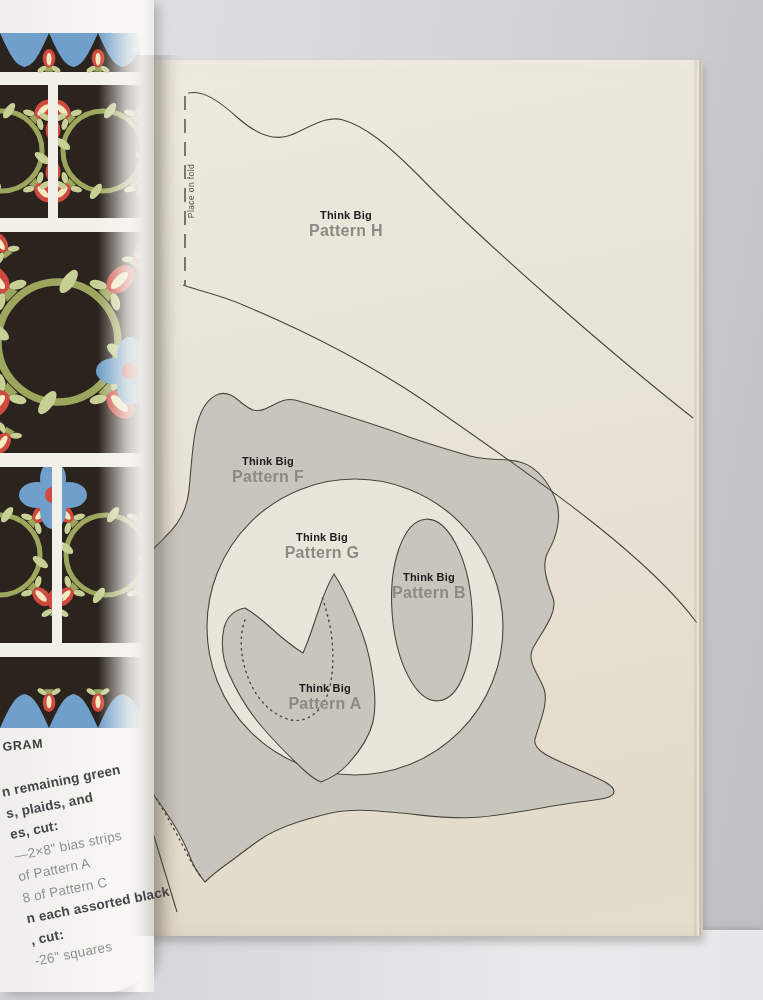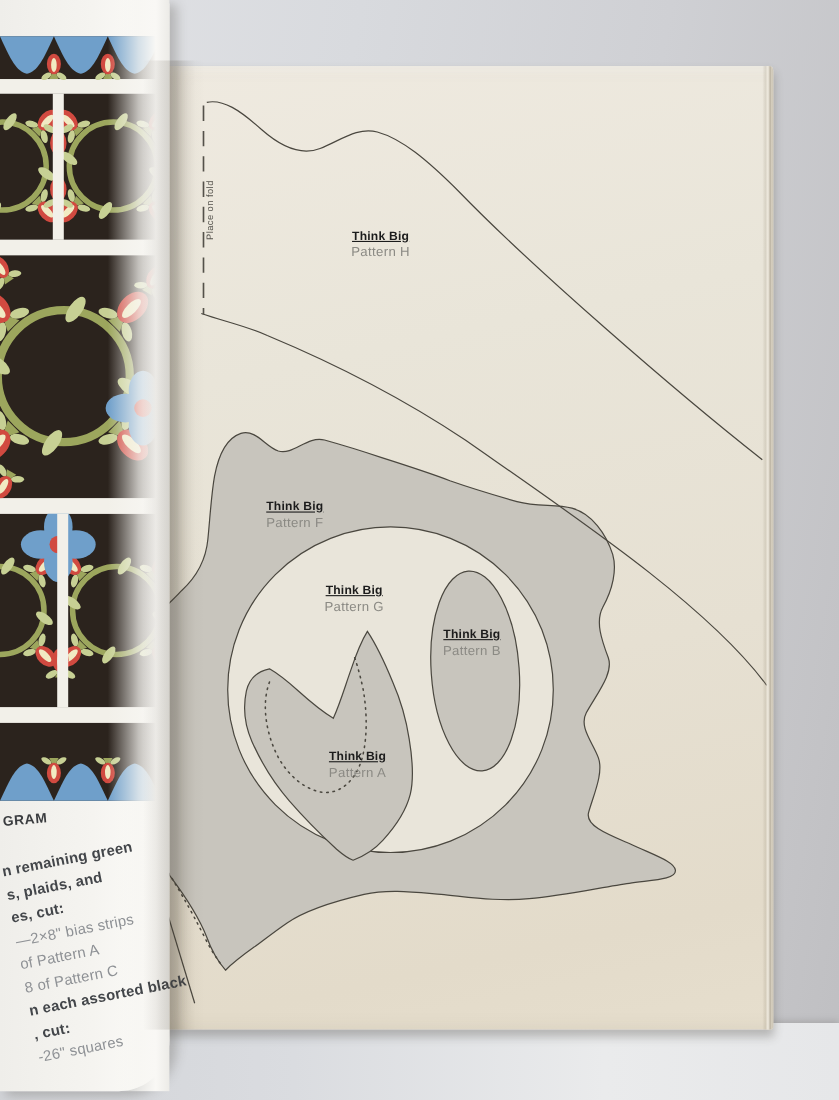--- a/index.html
+++ b/index.html
@@ -24,22 +24,22 @@
                #f0ebe0 52%,#bcb4a3 72%,#d8d1c1 86%,#c9c2b2 100%);
     border-radius:0 4px 3px 0;}
   .pattern-svg{position:absolute;left:0;top:0;}
   .pl{stroke:#4a473f;stroke-width:1.1;fill:none;}
   .pg{fill:var(--pattern-gray);stroke:#4a473f;stroke-width:1.1;}
   .pc{fill:var(--page-cream);stroke:#4a473f;stroke-width:1.1;}
   .pd{stroke:#4a473f;stroke-width:1.4;fill:none;stroke-dasharray:1.4 4.4;stroke-linecap:round;}
   .pdash{stroke:#54514a;stroke-width:1.5;fill:none;stroke-dasharray:14 9;}
 
   .pattern-label{position:absolute;width:96px;text-align:center;line-height:1.18;z-index:3;}
-  .pattern-label .t{display:block;font-size:11px;font-weight:700;color:var(--label-dark);letter-spacing:.2px;text-decoration:underline;}
-  .pattern-label .s{display:block;font-size:12px;font-weight:400;color:var(--label-gray);letter-spacing:.3px;}
+  .pattern-label .t{display:block;font-size:11px;font-weight:700;color:var(--label-dark);letter-spacing:.2px;}
+  .pattern-label .s{display:block;font-size:16px;font-weight:700;color:var(--label-gray);letter-spacing:.3px;}
   .fold-label{position:absolute;left:14px;top:125px;width:70px;height:12px;
     transform:rotate(-90deg);text-align:center;font-size:8.5px;color:#56544e;
     letter-spacing:.4px;z-index:3;}
   .gutter-col{position:absolute;left:2px;top:692px;width:9px;height:160px;overflow:hidden;z-index:2;}
   .gutter-col div{font-size:6px;line-height:14px;color:#8e8d84;white-space:nowrap;}
 
   
   .left-page{position:absolute;left:0;top:0;width:154px;height:992px;
     background:linear-gradient(90deg,#efeeea 0%,#f5f4f0 55%,#fbfaf8 88%,#f1efe9 100%);
     border-radius:0 4px 46px 0;

